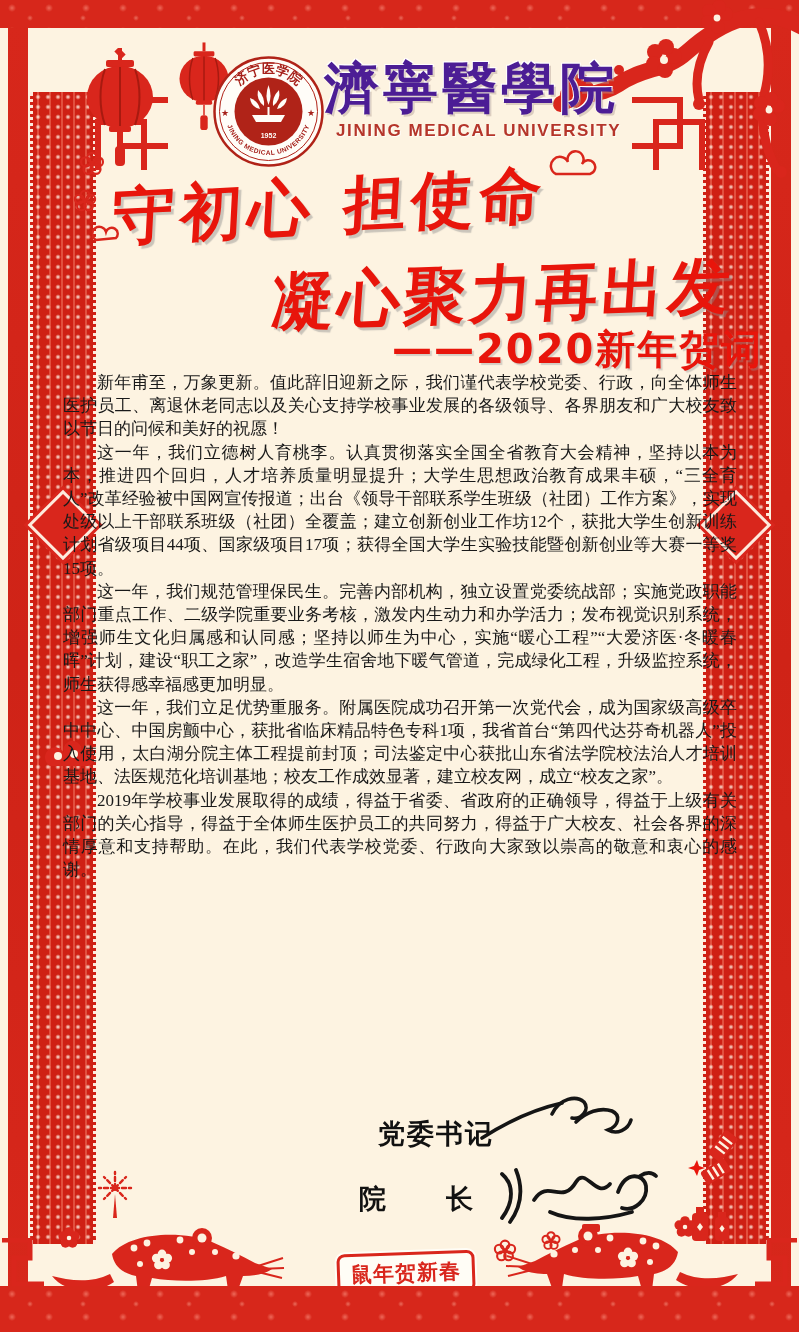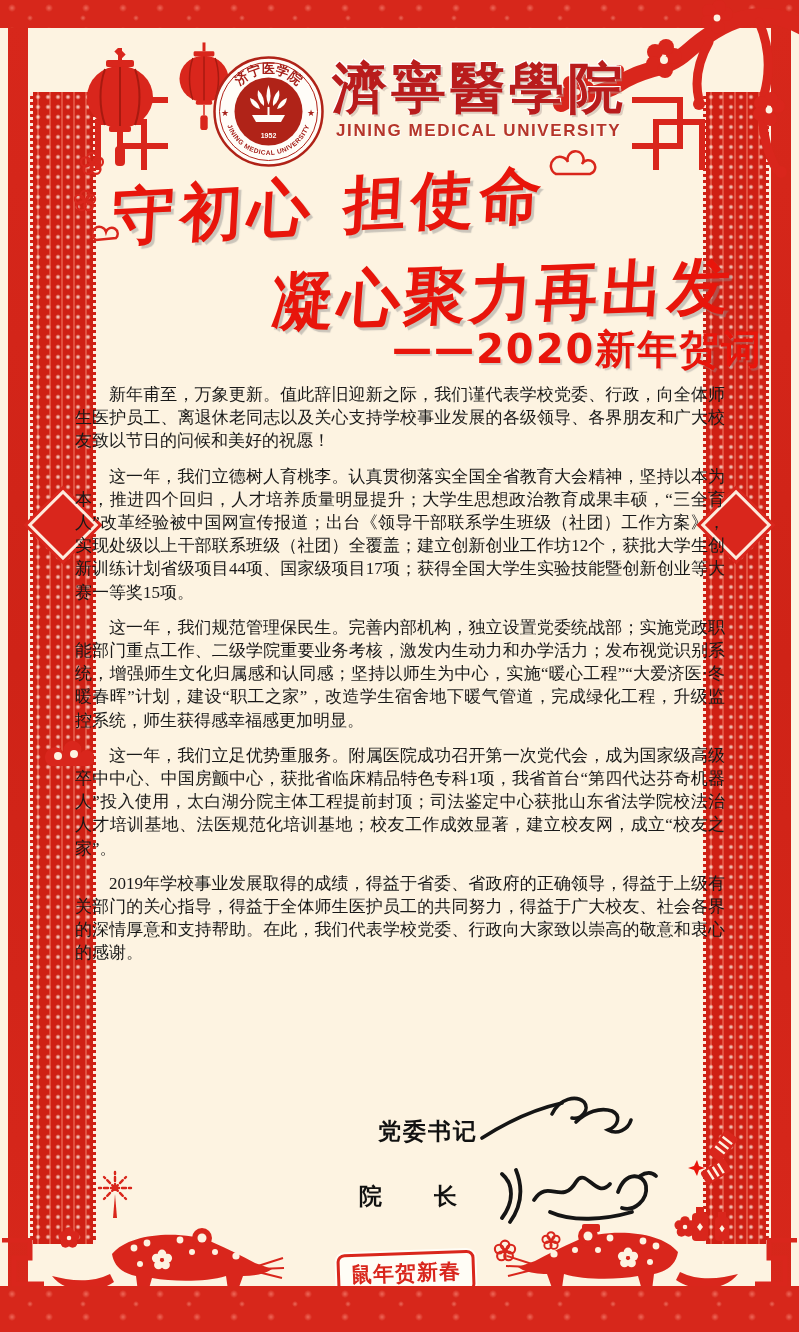--- a/index.html
+++ b/index.html
@@ -29,42 +29,42 @@
     border-right:3px dotted rgba(255,246,232,.95);}
   .lace.left{left:30px;}
   .lace.right{right:30px;}
   .medallion{position:absolute;width:44px;height:44px;background:#d9261c;transform:rotate(45deg);
     border:3px solid rgba(255,246,232,.95);box-shadow:0 0 0 3px #d9261c;}
   .medallion.left{left:38px;top:500px;}
   .medallion.right{right:38px;top:500px;}
   .fret{position:absolute;}
   
   .seal{position:absolute;left:212px;top:55px;}
-  .uni-name{position:absolute;left:332px;top:52px;width:300px;
-    font-size:55px;font-weight:bold;color:#b91c1c;letter-spacing:4px;white-space:nowrap;
+  .uni-name{position:absolute;left:324px;top:52px;width:300px;
+    font-size:55px;font-weight:bold;color:#4c1d95;letter-spacing:4px;white-space:nowrap;
     font-family:"DejaVu Serif","Liberation Serif",serif;
     text-shadow:2px 2px 0 rgba(180,160,150,.45), -1px -1px 0 #fff, 1px -1px 0 #fff;}
   .uni-name-en{position:absolute;left:336px;top:121px;font-size:17px;font-weight:bold;
     color:#b5352a;letter-spacing:1.6px;white-space:nowrap;
     text-shadow:1px 1px 0 rgba(255,255,255,.8);}
   
   .cal{position:absolute;color:#e8150b;font-weight:bold;white-space:nowrap;
     font-family:"DejaVu Sans","Liberation Sans",sans-serif;
     text-shadow:3px 3px 1px rgba(140,140,140,.45);}
   .cal.l1{left:112px;top:164px;font-size:62px;letter-spacing:6px;transform:rotate(-3deg) skewX(-6deg);}
   .cal.l2{left:272px;top:252px;font-size:62px;letter-spacing:4px;transform:rotate(-2deg) skewX(-6deg);}
   .cal.sub{left:392px;top:322px;font-size:40px;letter-spacing:2px;transform:none;
     text-shadow:2px 2px 1px rgba(150,150,150,.4);}
   
   .letter{position:absolute;left:63px;top:371px;width:674px;
     font-family:"Liberation Serif","DejaVu Serif",serif;
     font-size:17px;line-height:23.2px;color:#191919;text-align:justify;}
-  .letter p{margin:12px;text-indent:2em;}
-  
-  .sig-label{position:absolute;font-size:23px;font-weight:bold;color:#111;
+  .letter p{margin:0;text-indent:2em;}
+  
+  .sig-label{position:absolute;font-size:27px;font-weight:bold;color:#111;
     font-family:"Liberation Sans",sans-serif;letter-spacing:2px;white-space:pre;}
   .sig-label.r1{left:378px;top:1116px;}
   .sig-label.r2{left:359px;top:1181px;}
   .sig-svg{position:absolute;}
   .sig-svg.r1{left:478px;top:1090px;}
   .sig-svg.r2{left:492px;top:1158px;}
   
   .banner{position:absolute;left:337px;top:1252px;width:132px;height:36px;
     background:#fffdf6;border:3px solid #d9261c;border-radius:8px;
     display:flex;align-items:center;justify-content:center;transform:rotate(-2deg);

